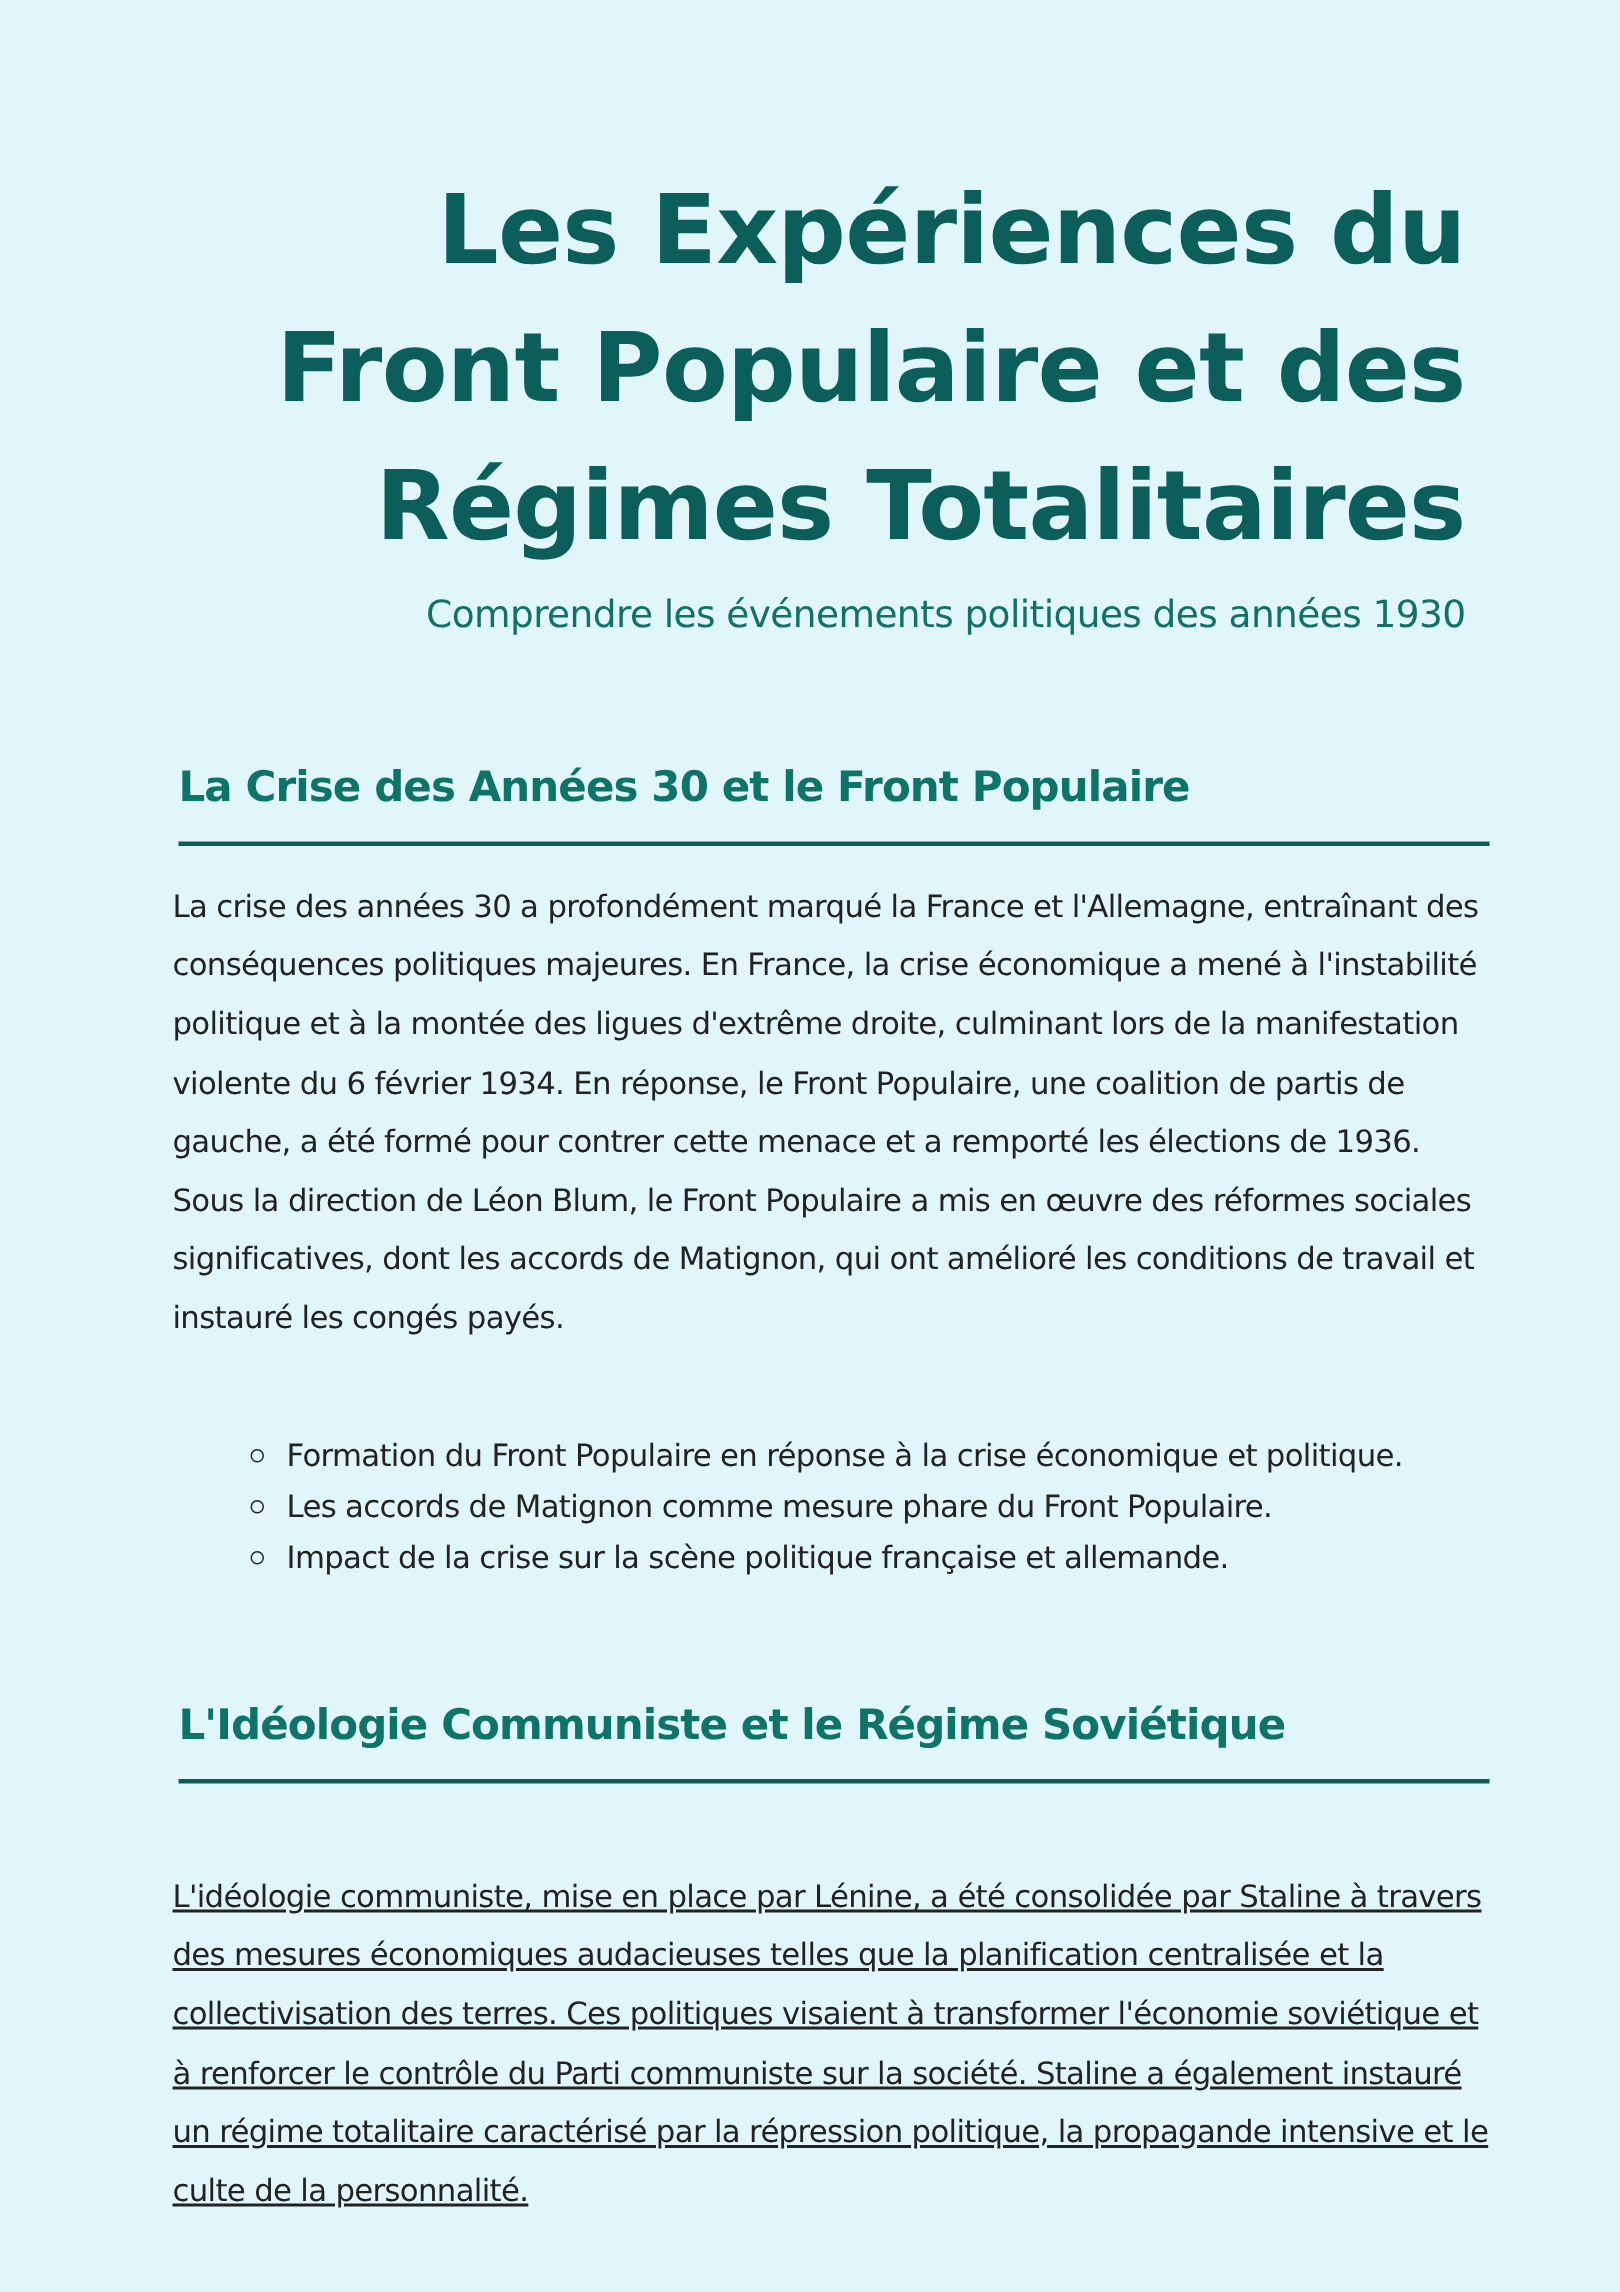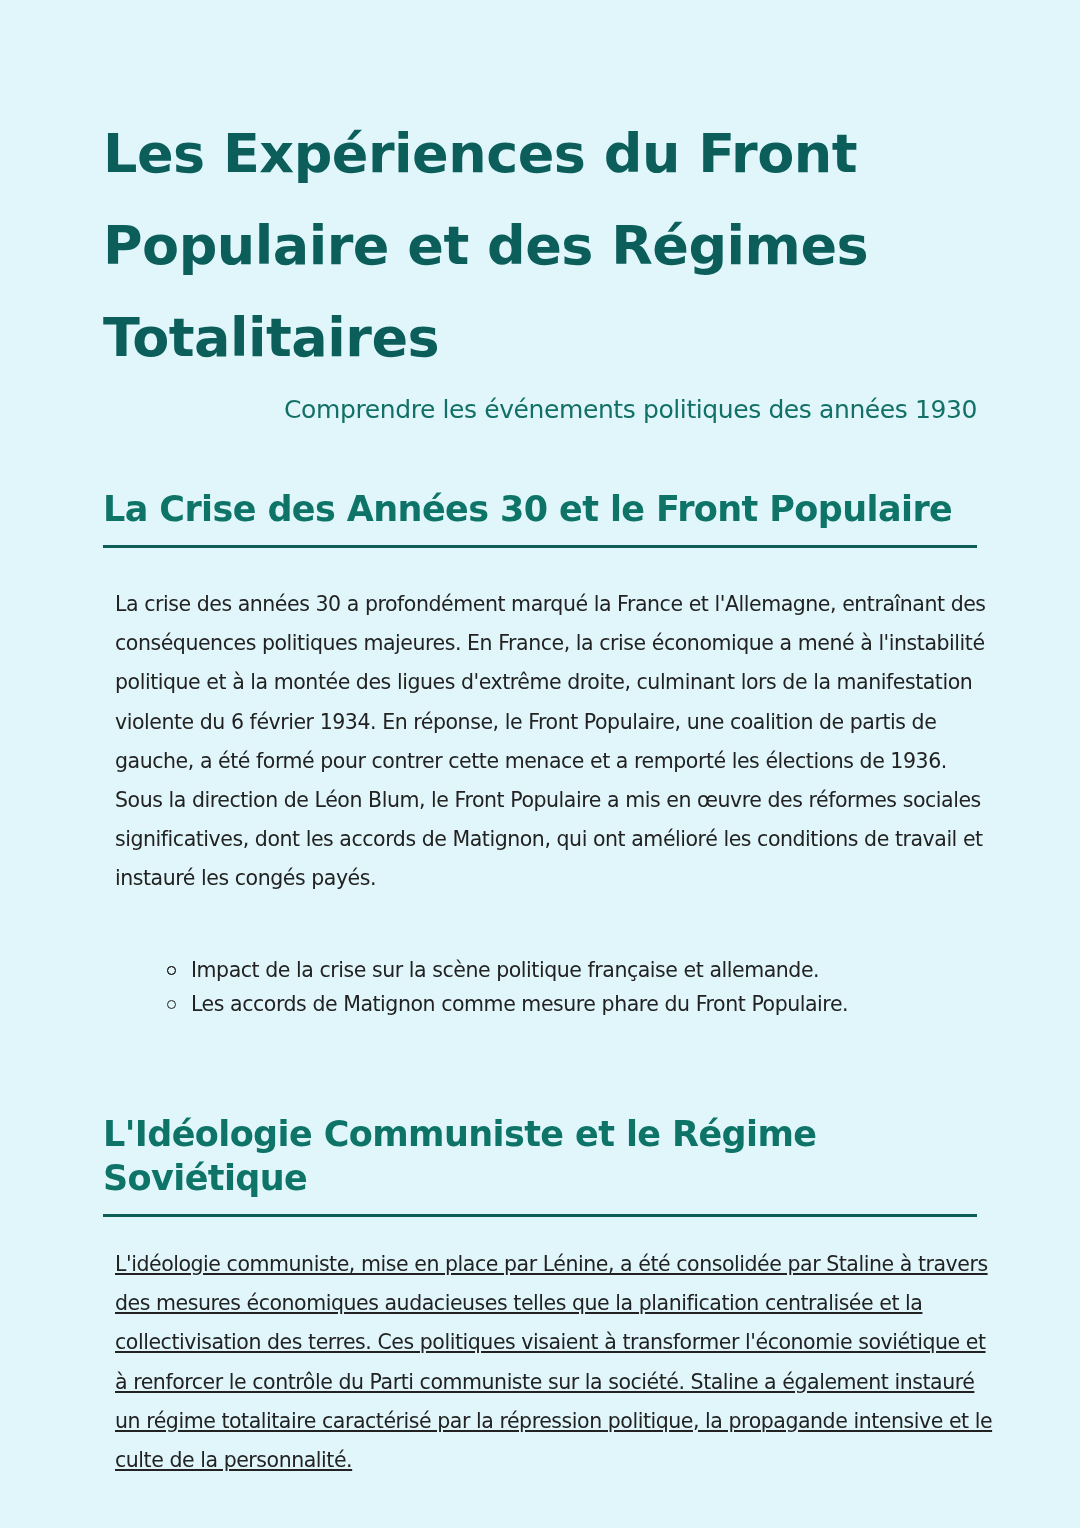--- a/index.html
+++ b/index.html
@@ -20,47 +20,47 @@
       left: 103px;
       top: 0;
       width: 874px;
     }
     .title {
       margin: 0;
       position: absolute;
       top: 108px;
       left: 0;
       width: 874px;
-      text-align: left;
+      text-align: right;
       font-family: "DejaVu Sans", sans-serif;
       font-weight: bold;
-      font-size: 54px;
+      font-size: 64px;
       line-height: 92px;
       color: #0b5e5a;
       letter-spacing: -0.5px;
     }
     .subtitle {
       position: absolute;
       top: 392px;
       left: 0;
       width: 874px;
       text-align: right;
       font-size: 25px;
       line-height: 36px;
       color: #137067;
       font-weight: normal;
       letter-spacing: -0.4px;
     }
     .section-heading {
       position: absolute;
       left: 0;
       width: 874px;
-      margin: 0;
+      margin: 16px;
       font-weight: bold;
-      font-size: 35px;
+      font-size: 28px;
       line-height: 44px;
       color: #0e7468;
       padding-bottom: 14px;
       border-bottom: 3px solid #0d5e57;
       letter-spacing: -0.6px;
     }
     .h1 { top: 487px; }
     .h2 { top: 1112px; }
     .para {
       position: absolute;
@@ -110,28 +110,29 @@
 
   <div class="subtitle">Comprendre les événements politiques des années 1930</div>
 
   <h2 class="section-heading h1">La Crise des Années 30 et le Front Populaire</h2>
 
   <p class="para p1">La crise des années 30 a profondément marqué la France et l'Allemagne, entraînant des conséquences politiques majeures. En France, la crise économique a mené à l'instabilité politique et à la montée des ligues d'extrême droite, culminant lors de la manifestation violente du 6 février 1934. En réponse, le Front Populaire, une coalition de partis de gauche, a été formé pour contrer cette menace et a remporté les élections de 1936. Sous la direction de Léon Blum, le Front Populaire a mis en œuvre des réformes sociales significatives, dont les accords de Matignon, qui ont amélioré les conditions de travail et instauré les congés payés.</p>
 
   <ul class="bullets">
     <li>
       <span class="bullet-icon"></span>
+      <span>Formation du Front Populaire en réponse à la crise économique et politique.</span>
+    </li>
+    <li>
+      <span class="bullet-icon"></span>
+      <span>Les accords de Matignon comme mesure phare du Front Populaire.</span>
     </li>
     <li>
       <span class="bullet-icon"></span>
       <span>Impact de la crise sur la scène politique française et allemande.</span>
-    </li>
-    <li>
-      <span class="bullet-icon"></span>
-      <span>Les accords de Matignon comme mesure phare du Front Populaire.</span>
     </li>
   </ul>
 
   <h2 class="section-heading h2">L'Idéologie Communiste et le Régime Soviétique</h2>
 
   <p class="para p2">L'idéologie communiste, mise en place par Lénine, a été consolidée par Staline à travers des mesures économiques audacieuses telles que la planification centralisée et la collectivisation des terres. Ces politiques visaient à transformer l'économie soviétique et à renforcer le contrôle du Parti communiste sur la société. Staline a également instauré un régime totalitaire caractérisé par la répression politique, la propagande intensive et le culte de la personnalité.</p>
 
 </div>
 
 </body></html>

